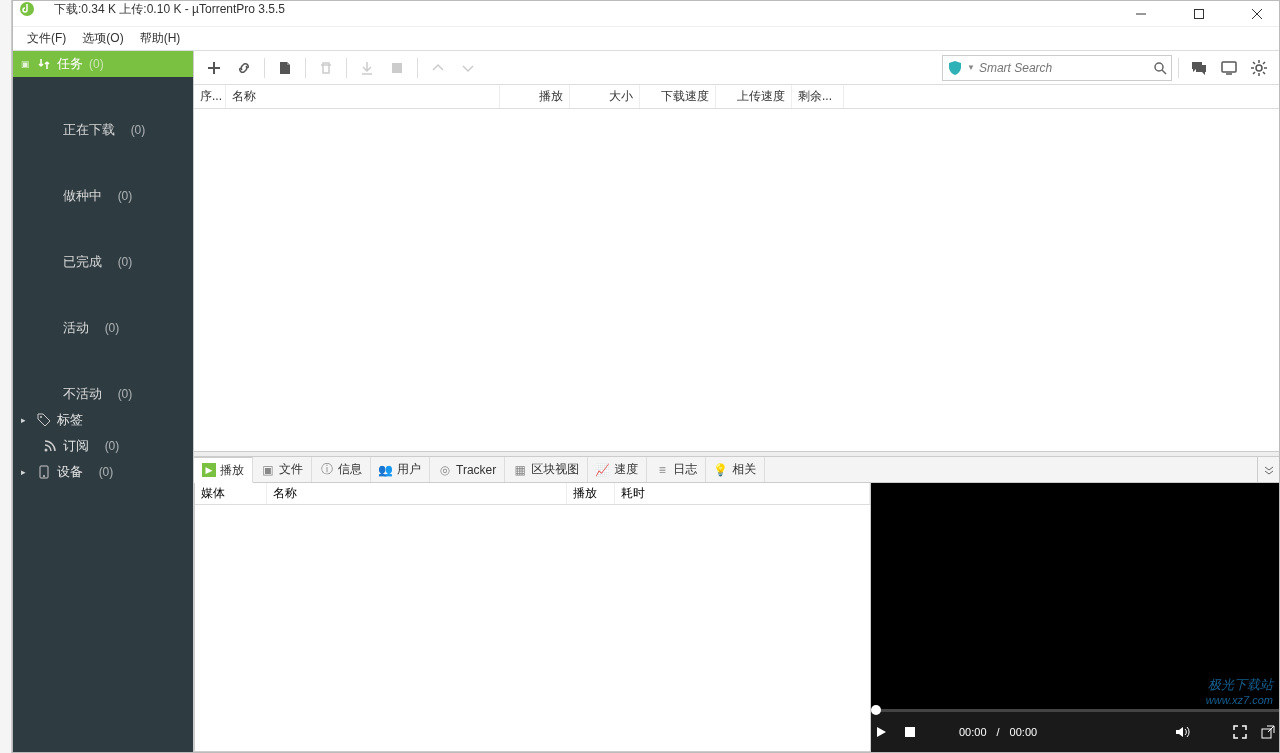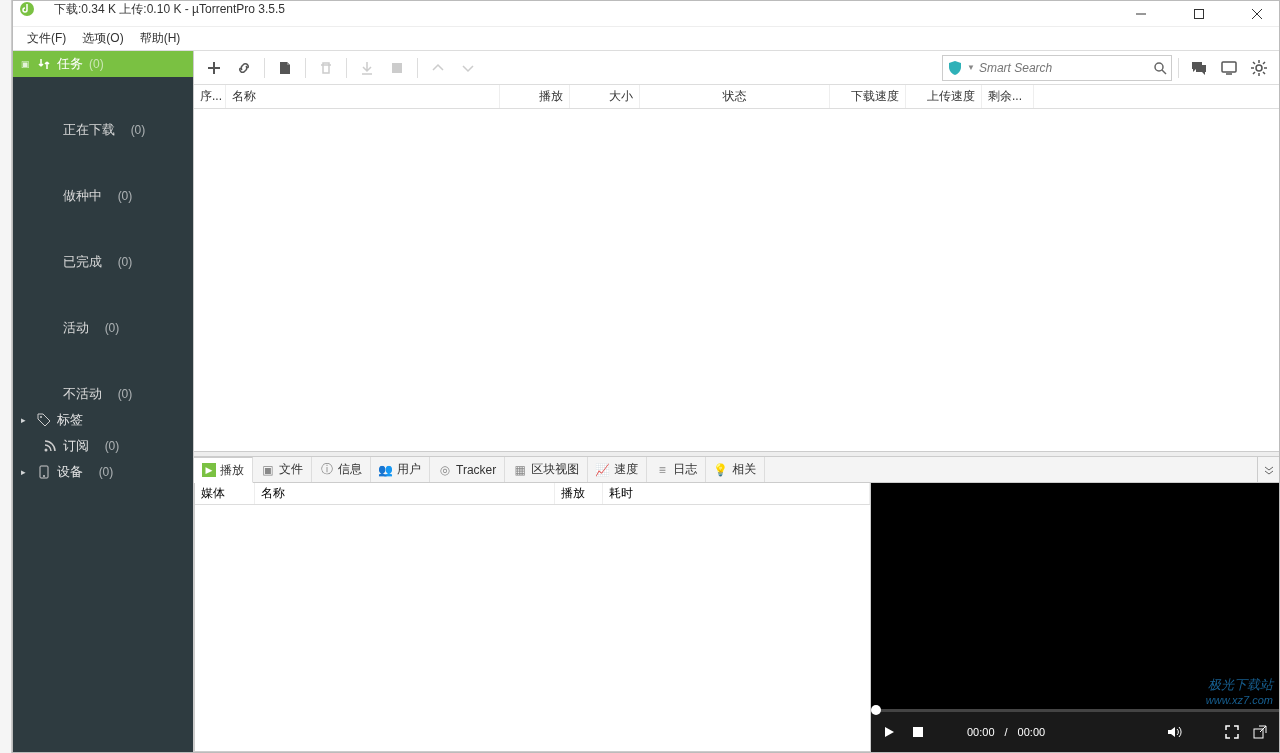--- a/index.html
+++ b/index.html
@@ -64,21 +64,21 @@
 .tabmore { width:22px; display:flex; align-items:center; justify-content:center; border-left:1px solid #ccc; cursor:pointer; }
 
 .bottombody { flex:1; display:flex; min-height:0; }
 .medialist { flex:1; border:1px solid #ccc; border-top:none; background:#fff; display:flex; flex-direction:column; }
 .mediahdr { height:22px; display:flex; align-items:center; font-size:12px; border-bottom:1px solid #ddd; }
 .mediahdr .mcol { border-right:1px solid #eee; padding:0 6px; height:100%; display:flex; align-items:center; }
 
 
 .player { width:408px; background:#000; position:relative; display:flex; flex-direction:column; }
 .player .canvas { flex:1; }
-.player .controls { height:40px; background:#1a1a1a; display:flex; align-items:center; padding:0 10px; gap:10px; color:#fff; font-size:11px; }
+.player .controls { height:40px; background:#1a1a1a; display:flex; align-items:center; padding:0 2px; gap:10px; color:#fff; font-size:11px; }
 .player .seek { height:3px; background:#444; position:relative; }
 .player .seek .knob { width:10px; height:10px; background:#fff; border-radius:50%; position:absolute; left:0; top:-4px; }
 .player .wmark { position:absolute; right:6px; bottom:46px; font-size:13px; color:#1b6fa8; opacity:.85; pointer-events:none; font-style:italic; text-align:right; }
 .pbtn { width:18px; height:18px; display:flex; align-items:center; justify-content:center; color:#fff; cursor:pointer; }
 
 svg { display:block; }
 </style>
 </head>
 <body>
 
@@ -254,21 +254,20 @@
               <path d="M9 1v3M9 14v3M1 9h3M14 9h3M3 3l2 2M13 13l2 2M15 3l-2 2M5 13l-2 2" stroke="#555" stroke-width="1.5"></path>
             </svg>
           </div>
       </div>
 
       <div class="listhdr">
         <div class="col" style="width:32px">序...</div>
         <div class="col" style="width:274px">名称</div>
         <div class="col" style="width:70px;justify-content:flex-end">播放</div>
         <div class="col" style="width:70px;justify-content:flex-end">大小</div>
-        <div class="col" style="width:190px;justify-content:center">状态</div>
         <div class="col" style="width:76px;justify-content:flex-end">下载速度</div>
         <div class="col" style="width:76px;justify-content:flex-end">上传速度</div>
         <div class="col" style="width:52px">剩余...</div>
       </div>
       <div class="listbody"></div>
 
       <div class="splitter"></div>
 
       <div class="bottom">
         <div class="tabs">
@@ -312,21 +311,21 @@
           <div class="tabmore">
               <svg width="10" height="10">
                 <path d="M1 2l4 3 4-3M1 6l4 3 4-3" fill="none" stroke="#666"></path>
               </svg>
             </div>
         </div>
 
         <div class="bottombody">
           <div class="medialist">
             <div class="mediahdr">
-              <div class="mcol" style="width:60px">媒体</div>
+              <div class="mcol" style="width:72px">媒体</div>
               <div class="mcol" style="width:300px">名称</div>
               <div class="mcol" style="width:48px">播放</div>
               <div class="mcol" style="flex:1">耗时</div>
             </div>
             <div style="flex:1"></div>
           </div>
 
           <div class="player">
             <div class="canvas"></div>
             <div class="wmark">

